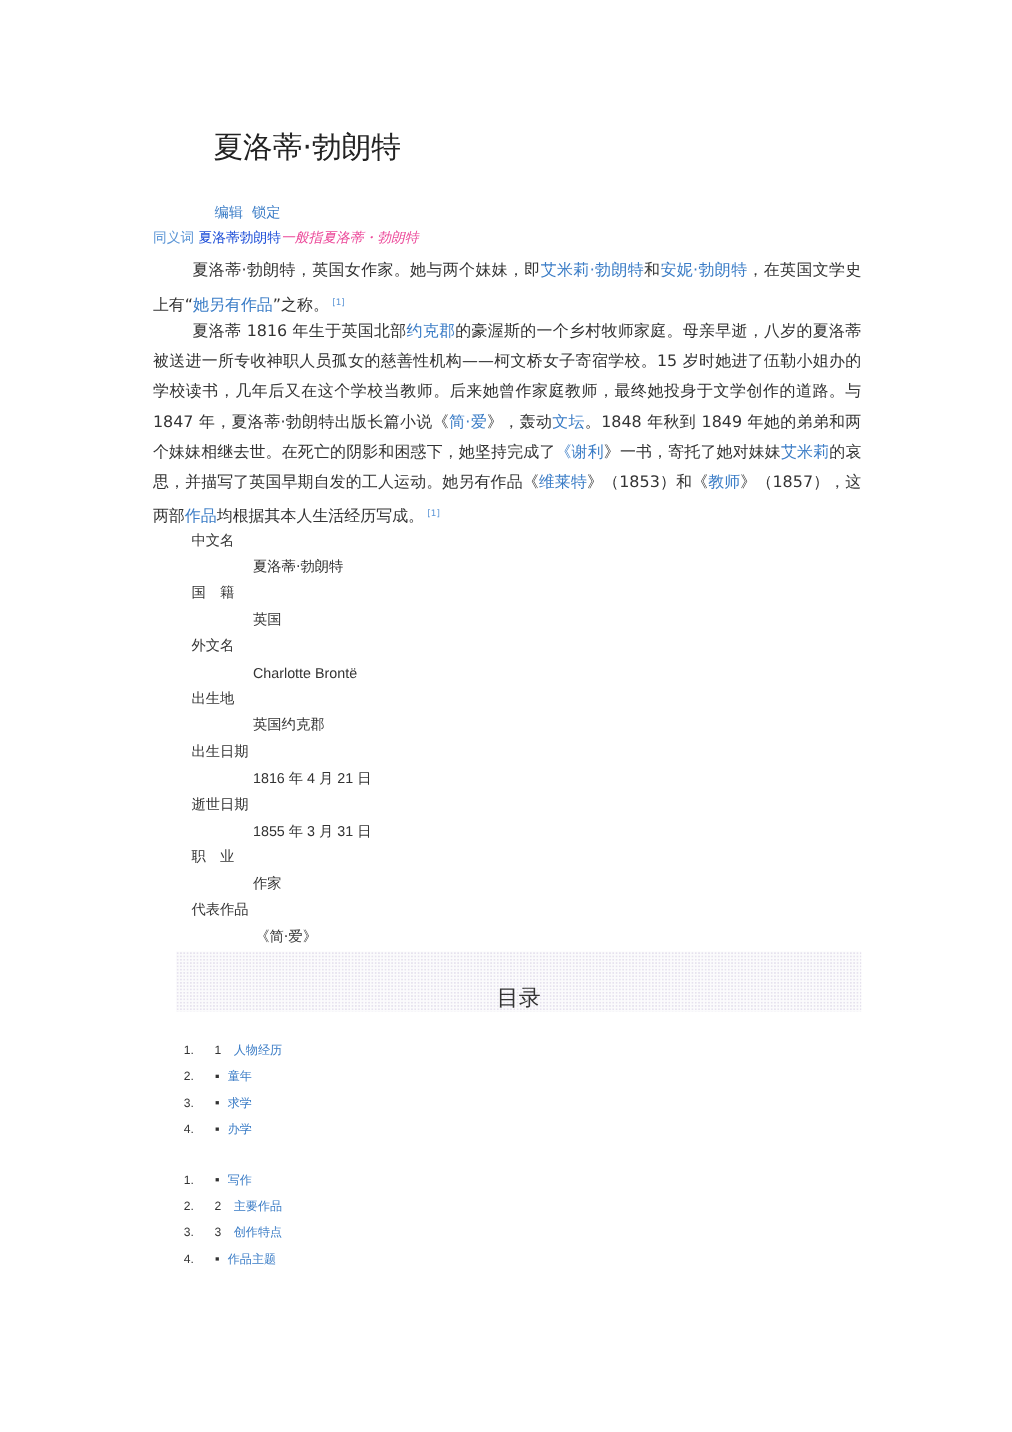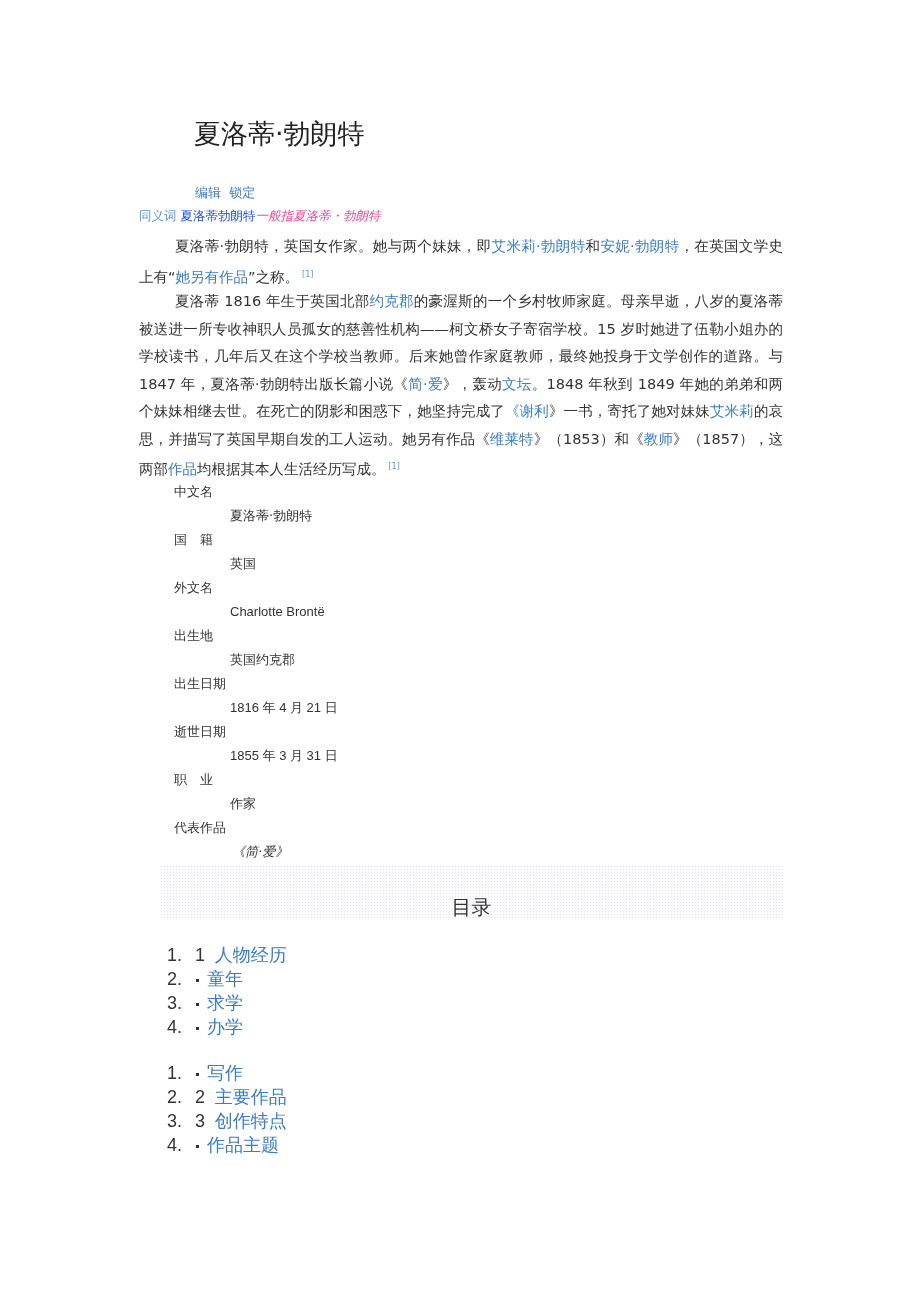--- a/index.html
+++ b/index.html
@@ -31,33 +31,33 @@
     }
     .p1 { top: 233px; }
     .p2 { top: 288px; }
     sup.ref { font-size: 8px; color: #5b95d6; vertical-align: 5px; margin-left: 3px; }
     .infobox {
       position: absolute; left: 139px; top: 480px; font-size: 13px; margin-left: 35px;
     }
     .info-row .label { height: 24px; line-height: 24px; color: #333; }
     .info-row .value { height: 24px; line-height: 24px; padding-left: 56px; color: #333; }
     .info-row .value.en { font-family: "Liberation Sans", sans-serif; }
-    .info-row .value.book { padding-left: 58px; font-style: italic; }
+    .info-row .value.book { padding-left: 58px; }
     .toc-box {
       position: absolute; left: 160px; top: 865px; width: 623px; height: 55px;
       background-color: #fbfbfc;
       background-image: radial-gradient(#e6e2ee 0.6px, transparent 0.8px);
       background-size: 3px 3px;
     }
     .toc-title {
       position: absolute; left: 0; right: 0; top: 30px; text-align: center;
       font-size: 20px; color: #333; line-height: 24px;
     }
     .toc-list {
-      position: absolute; left: 167px; font-size: 18px; margin: 0; padding: 0; list-style: none;
+      position: absolute; left: 167px; font-size: 11px; margin: 0; padding: 0; list-style: none;
     }
     .toc-list li { height: 24px; line-height: 24px; white-space: nowrap; }
     .toc-list .num { display: inline-block; width: 28px; color: #333; font-family: "Liberation Sans", sans-serif; }
     .toc-list .sec { display: inline-block; width: 14px; color: #333; font-family: "Liberation Sans", sans-serif; }
     .toc-list .bullet { display: inline-block; width: 3px; height: 3px; background: #333; vertical-align: middle; margin-right: 8px; margin-left: 1px; }
     .toc-list .item { color: #3a7cc6; cursor: pointer; }
     .toc1 { top: 943px; }
     .toc2 { top: 1061px; }
   </style>
 </head>

